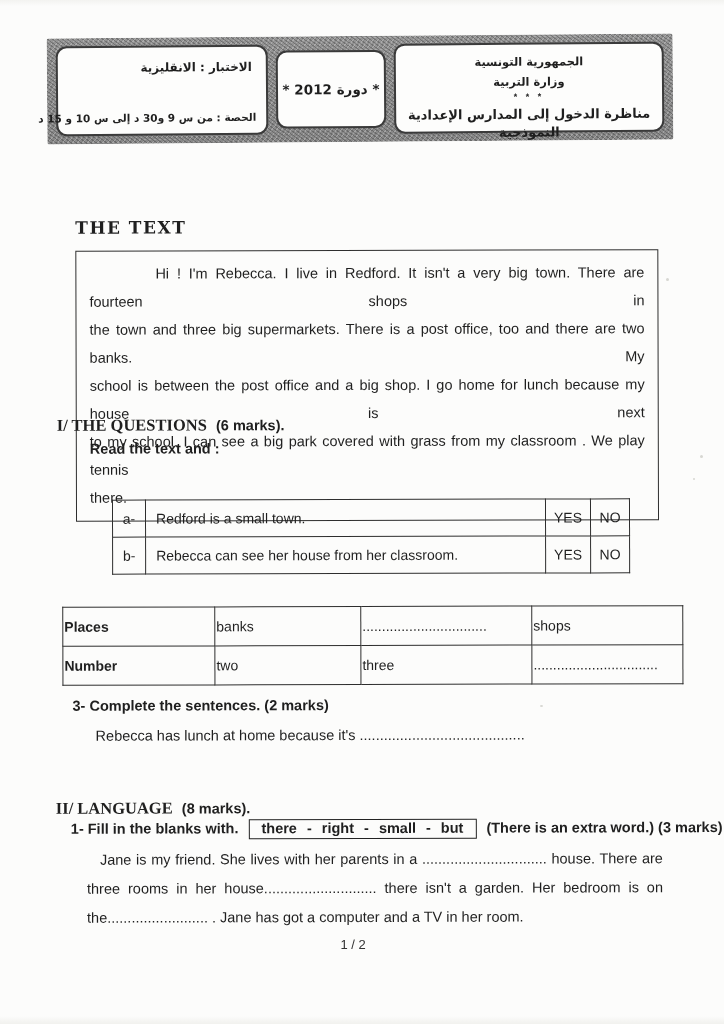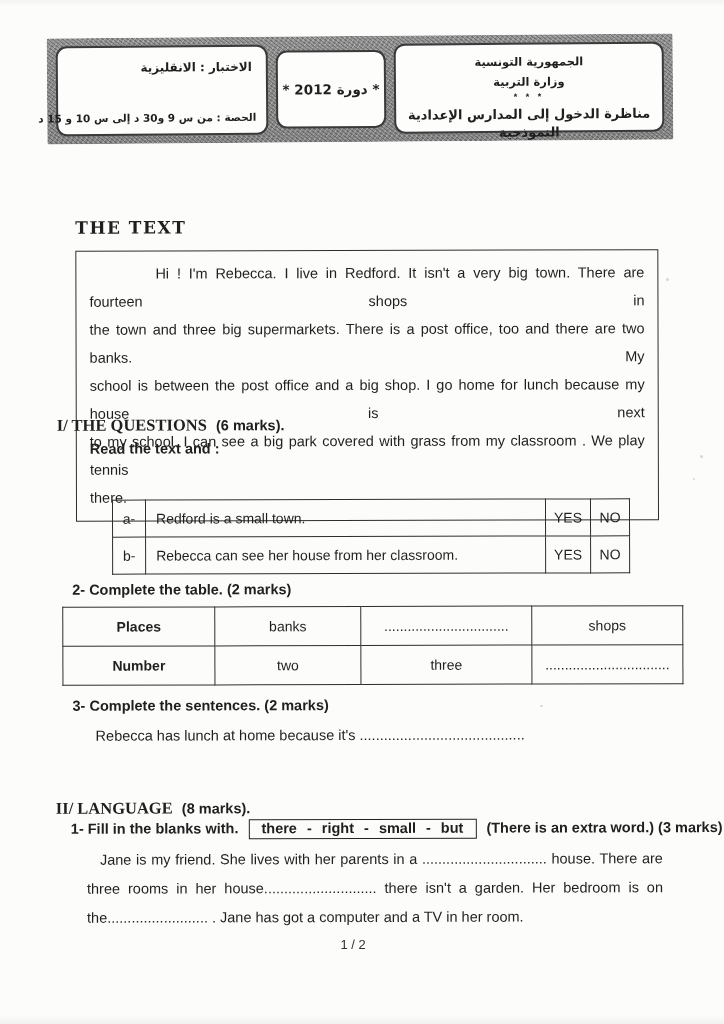--- a/index.html
+++ b/index.html
@@ -49,21 +49,21 @@
   td{border:1.4px solid #2e2e2e;}
   .t1{left:112px;top:499px;}
   .t1 td{height:34px;}
   .t1 .c-id{width:30px;text-align:center;}
   .t1 .c-st{width:388px;padding-left:10px;}
   .t1 .c-y{width:42px;text-align:center;}
   .t1 .c-n{width:36px;text-align:center;}
   .q2-label,.q3-label{font-weight:bold;font-size:14.5px;}
   .q2-label{left:72px;top:581px;}
   .t2{left:62px;top:606px;}
-  .t2 td{height:36px;text-align:center;}
+  .t2 td{height:36px;text-align:left;}
   .t2 .c0{width:149px;font-weight:bold;}
   .t2 .c1{width:143px;}
   .t2 .c2{width:168px;}
   .t2 .c3{width:148px;}
   .q3-label{left:72px;top:697px;}
   .q3-s{font-size:14.5px;}
   .q3-s1{left:95px;top:727px;}
   .q3-s2{left:95px;top:758px;}
   .lang-head{left:55px;top:798px;}
   .lang-line{left:70px;top:819px;font-weight:bold;font-size:14.5px;}
@@ -123,21 +123,20 @@
       </tr>
       <tr>
         <td class="c-id">b-</td>
         <td class="c-st">Rebecca can see her house from her classroom.</td>
         <td class="c-y">YES</td>
         <td class="c-n">NO</td>
       </tr>
     </tbody>
       </table>
 
-    <div class="abs q2-label">2- Complete the table. (2 marks)</div>
 
     <table class="abs t2">
       <tbody>
           <tr>
         <td class="c0">Places</td>
         <td class="c1">banks</td>
         <td class="c2">................................</td>
         <td class="c3">shops</td>
       </tr>
       <tr>

